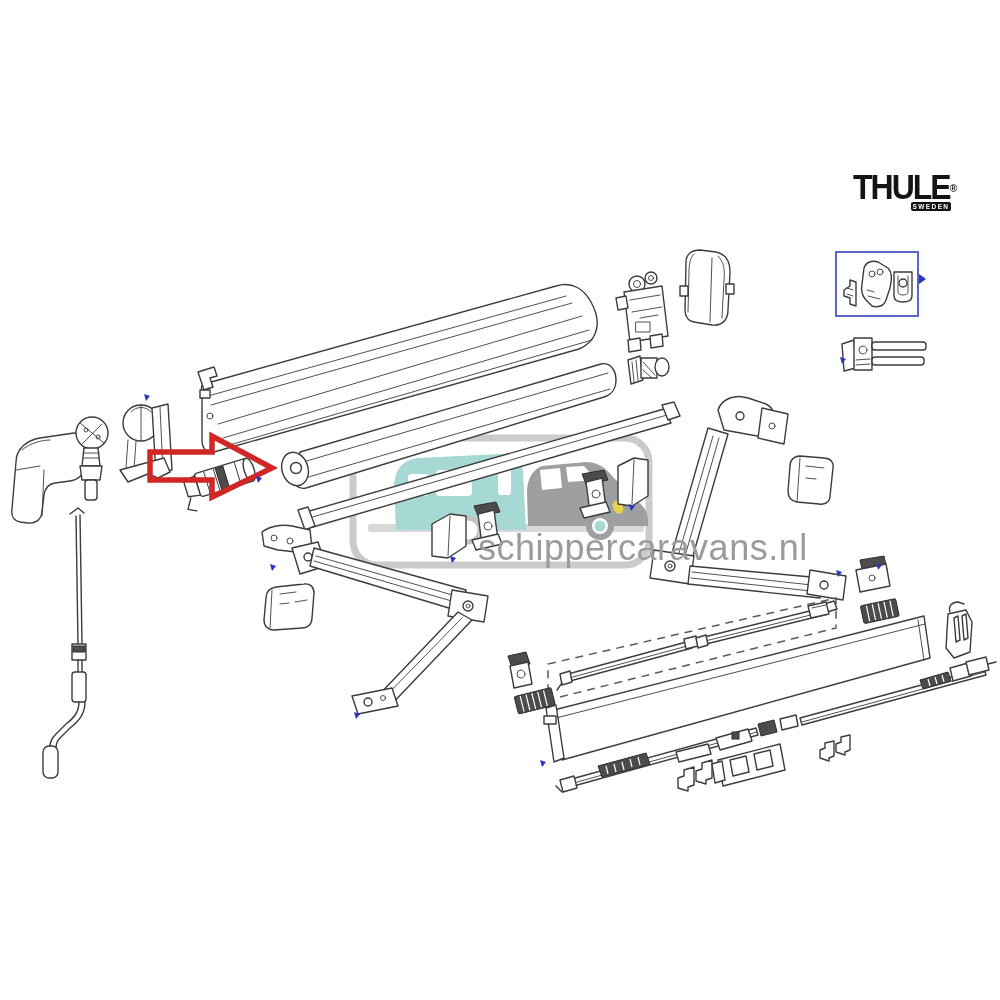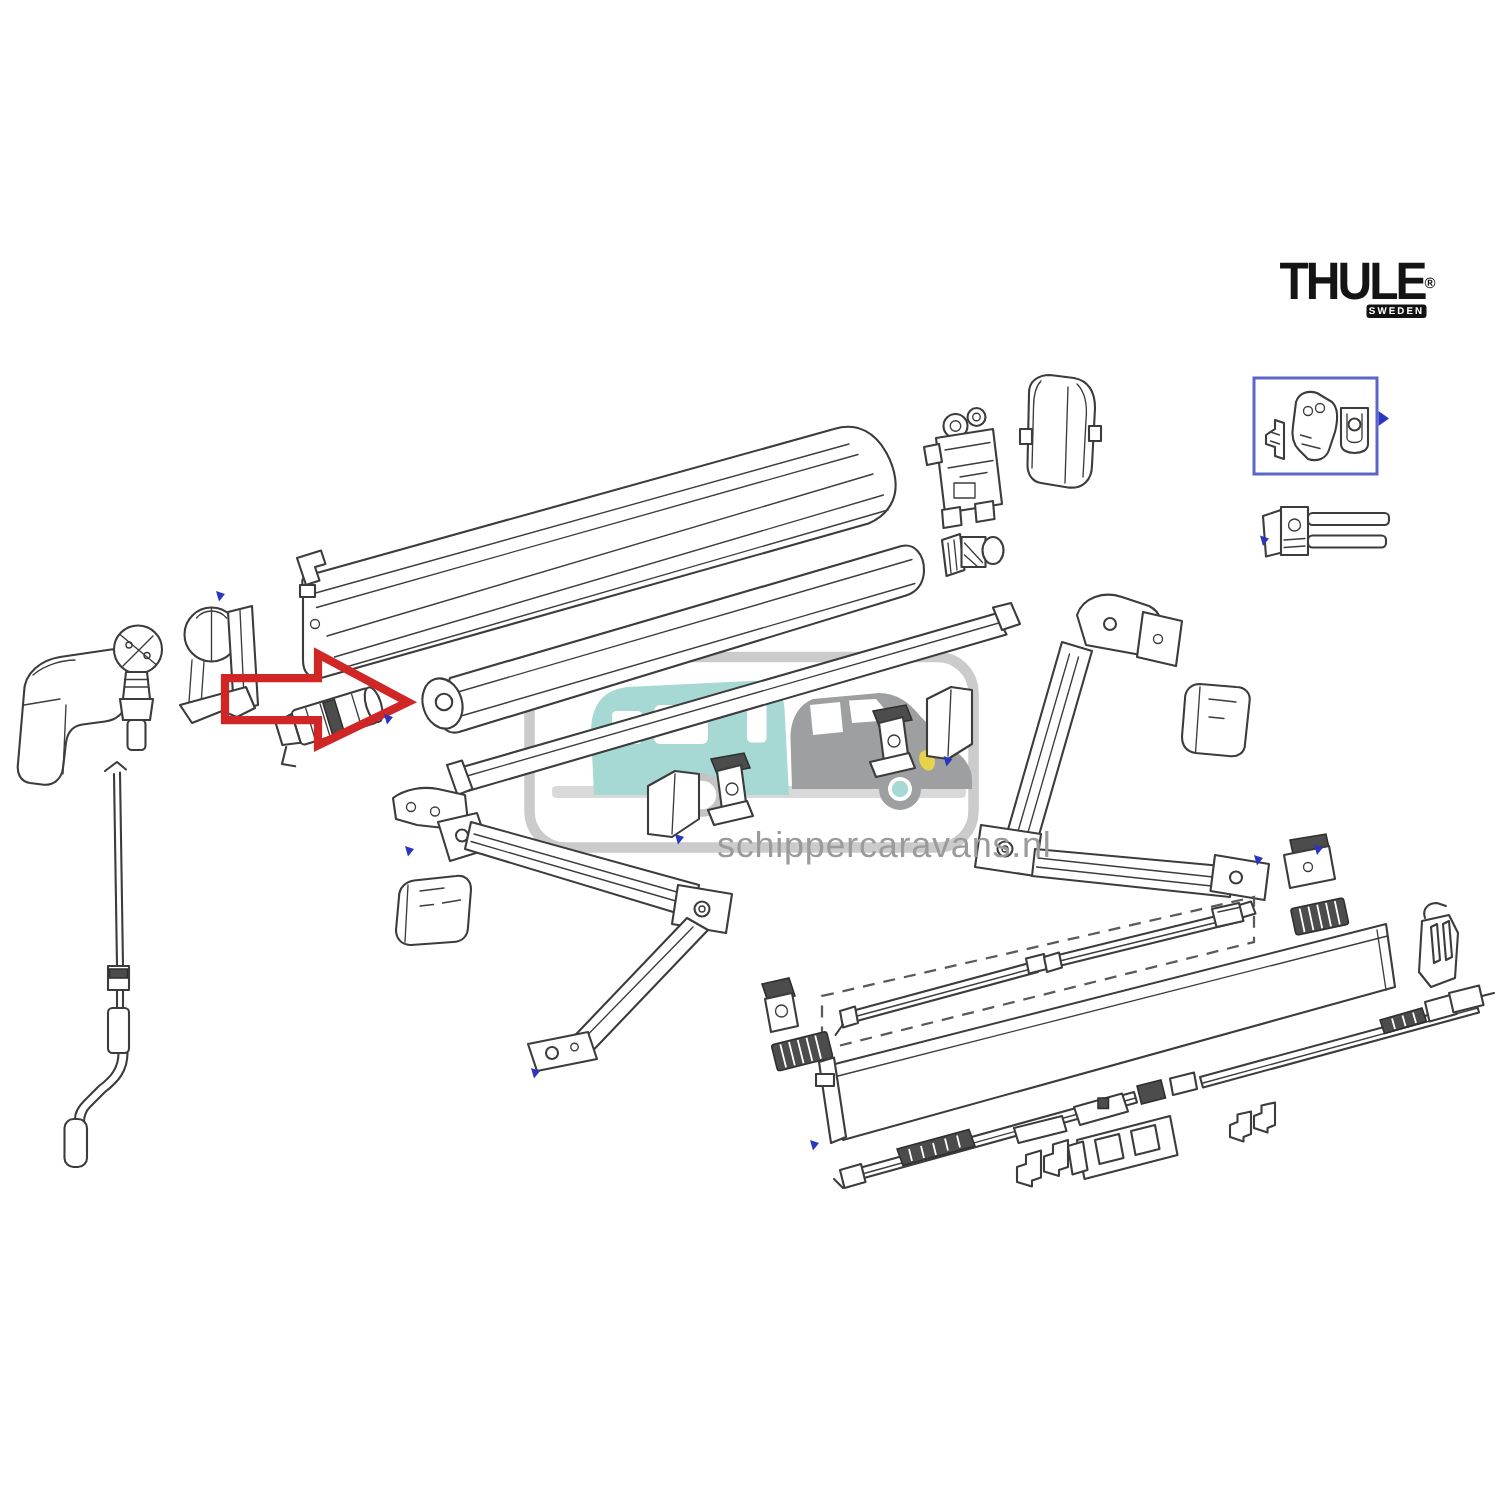--- a/index.html
+++ b/index.html
@@ -7,21 +7,21 @@
          font-family:"Liberation Sans",sans-serif;}
   svg{position:absolute;left:0;top:0;}
   .ln{fill:none;stroke:#3c3c3c;stroke-width:1.4;stroke-linejoin:round;stroke-linecap:round;}
   .lw{fill:#ffffff;stroke:#3c3c3c;stroke-width:1.4;stroke-linejoin:round;}
   .th{stroke-width:0.9;}
   .dk{fill:#4c4c4c;stroke:#2e2e2e;stroke-width:1;}
   .rib{fill:none;stroke:#ffffff;stroke-width:1.2;}
   .tick{fill:#2a35c0;stroke:none;}
   .wm-frame{fill:none;stroke:#cbcbcb;stroke-width:7;}
   .dash{fill:none;stroke:#5a5a5a;stroke-width:1.5;stroke-dasharray:8 6;}
-  .wm-text{position:absolute;left:478px;top:550px;font-size:24px;letter-spacing:0.5px;
+  .wm-text{position:absolute;left:478px;top:527px;font-size:36px;letter-spacing:0.5px;
            color:#9b9b9b;font-weight:400;white-space:nowrap;}
   .logo{position:absolute;left:853px;top:174px;width:110px;color:#141414;text-align:left;}
   .logo-main{font-weight:900;font-size:32px;letter-spacing:-2px;line-height:27px;display:inline-block;transform:scaleY(1.1);}
   .logo-reg{font-size:10px;vertical-align:super;font-weight:700;}
   .logo-bar{margin-left:58px;margin-top:0px;width:40px;height:9px;background:#111;color:#fff;
             font-size:6.5px;line-height:9px;text-align:center;letter-spacing:1.4px;border-radius:2px;font-weight:700;}
 </style>
 </head>
 <body>
 

